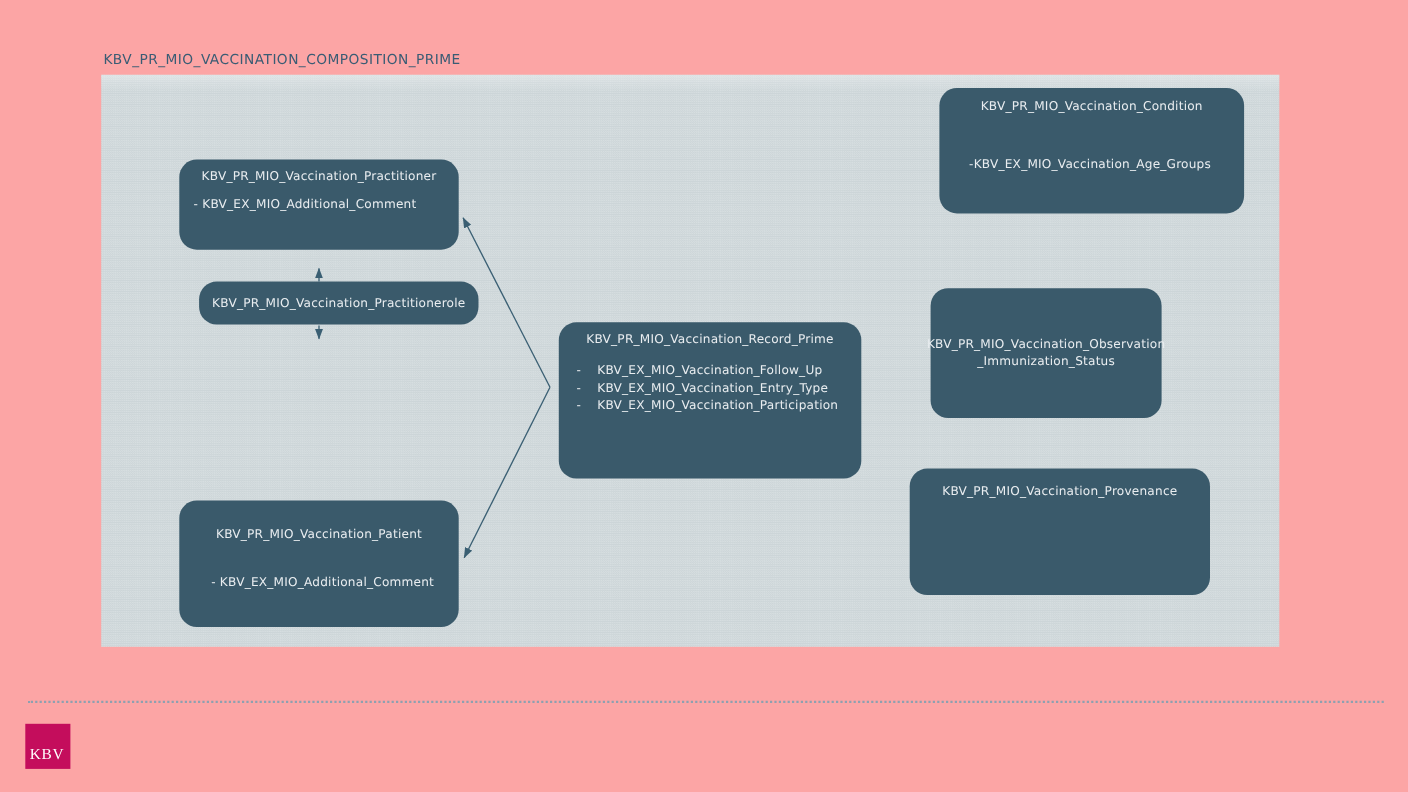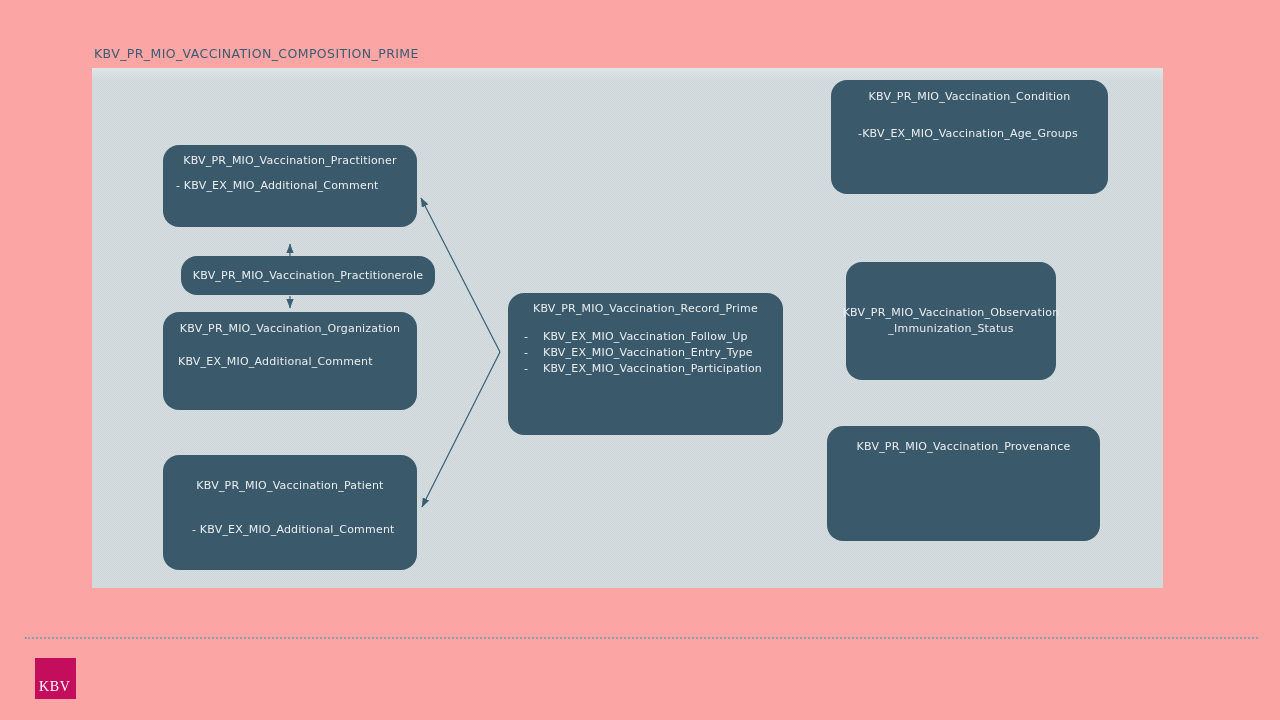--- a/index.html
+++ b/index.html
@@ -37,37 +37,37 @@
   .node-organization .node-item { margin:19px 0 0 15px; }
 
   .node-patient        { left:163px; top:455px; width:254px; height:115px; padding-top:24px; }
   .node-patient .node-item { margin:30px 0 0 29px; }
 
   .node-record         { left:508px; top:293px; width:275px; height:142px; padding-top:9px; }
   .node-record .node-items { margin-top:13px; padding-left:16px; }
   .node-record .node-li { display:flex; line-height:16px; }
   .node-record .dash { width:19px; flex:0 0 19px; }
 
-  .node-condition      { left:831px; top:80px;  width:277px; height:114px; padding-top:10px; }
-  .node-condition .node-item { margin:23px 0 0 27px; }
+  .node-condition      { left:854px; top:80px;  width:277px; height:114px; padding-top:10px; }
+  .node-condition .node-item { margin:39px 0 0 27px; }
 
   .node-observation    { left:846px; top:262px; width:210px; height:118px;
                          display:flex; flex-direction:column; align-items:center; justify-content:center; }
   .node-observation .node-title { line-height:16px; }
 
   .node-provenance     { left:827px; top:426px; width:273px; height:115px; padding-top:14px; }
 
   .arrows { position:absolute; left:0; top:0; pointer-events:none; }
 
   .footer-divider {
     position:absolute; left:25px; top:637px; width:1233px; height:0;
     border-top:2px dotted #8ea0b0;
   }
   .kbv-logo {
-    position:absolute; left:35px; top:658px; width:41px; height:41px;
+    position:absolute; left:23px; top:658px; width:41px; height:41px;
     background:#c40d5c; box-sizing:border-box;
     display:flex; align-items:flex-end; padding:0 0 4px 4px;
   }
   .kbv-logo span {
     color:#ffffff; font-family:"Liberation Serif", serif;
     font-size:14px; letter-spacing:0.6px;
   }
 </style>
 </head>
 <body>
@@ -83,24 +83,20 @@
 
   <div class="node node-practitioner">
     <div class="node-title">KBV_PR_MIO_Vaccination_Practitioner</div>
     <div class="node-item">- KBV_EX_MIO_Additional_Comment</div>
   </div>
 
   <div class="node node-practitionerole">
     <div class="node-title">KBV_PR_MIO_Vaccination_Practitionerole</div>
   </div>
 
-  <div class="node node-organization">
-    <div class="node-title">KBV_PR_MIO_Vaccination_Organization</div>
-    <div class="node-item">KBV_EX_MIO_Additional_Comment</div>
-  </div>
 
   <div class="node node-patient">
     <div class="node-title">KBV_PR_MIO_Vaccination_Patient</div>
     <div class="node-item">- KBV_EX_MIO_Additional_Comment</div>
   </div>
 
   <div class="node node-record">
     <div class="node-title">KBV_PR_MIO_Vaccination_Record_Prime</div>
     <div class="node-items">
       <div class="node-li">

